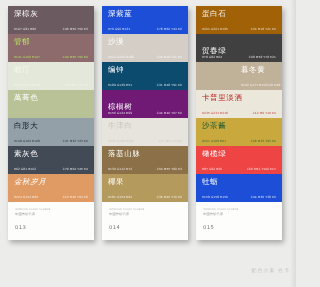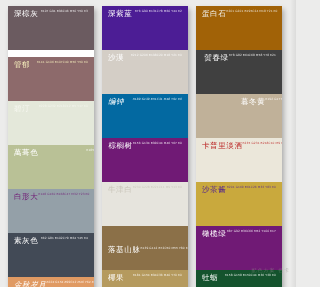--- a/index.html
+++ b/index.html
@@ -12,24 +12,24 @@
         padding:6px 8px 8px 8px;display:flex;gap:8px;align-items:flex-start;}
   .card{
     width:86px;flex:0 0 86px;
     background:#fff;
     box-shadow:2px 3px 5px rgba(0,0,0,0.28);
     display:flex;flex-direction:column;
     overflow:hidden;
   }
   .swatch{
     position:relative;
-    height:44px;
+    height:28px;
     padding:3px 5px 0 6px;
     box-sizing:border-box;
-    display:flex;justify-content:space-between;
+    display:flex;flex-direction:column;justify-content:space-between;
   }
   .sw-name{
     font-size:7.5px;line-height:9px;
     letter-spacing:0.6px;
     font-family:"DejaVu Sans", sans-serif;
     white-space:nowrap;
   }
   .sw-codes{
     display:flex;justify-content:space-between;
     font-size:2.9px;line-height:4px;
@@ -73,42 +73,42 @@
 <div id="root">
 
   <div class="card">
     <div class="swatch" style="background: rgb(107, 91, 96); color: rgb(255, 255, 255);">
       <div class="sw-name">深棕灰</div>
       <div class="sw-codes">
         <span>R107 G91 B96</span>
         <span>C46 M50 Y50 K3</span>
       </div>
     </div>
-    <div class="swatch" style="background: rgb(141, 106, 107); color: #fef9c3; margin-top: 7px;">
+    <div class="swatch" style="background: rgb(141, 106, 107); color: #bef264;">
       <div class="sw-name">管郁</div>
       <div class="sw-codes">
         <span>R141 G106 B107</span>
         <span>C40 M56 Y50 K0</span>
       </div>
     </div>
     <div class="swatch" style="background: rgb(228, 232, 218); color: rgb(246, 247, 240);">
       <div class="sw-name">碧汀</div>
       <div class="sw-codes">
         <span>R228 G232 B218</span>
         <span>C12 M5 Y17 K0</span>
       </div>
     </div>
     <div class="swatch" style="background: rgb(185, 193, 150); color: rgb(255, 255, 255); gap: 48px;">
       <div class="sw-name">萬葺色</div>
       <div class="sw-codes">
         <span>R185 G193 B150</span>
         <span>C32 M17 Y48 K0</span>
       </div>
     </div>
-    <div class="swatch" style="background: rgb(148, 160, 168); color: #701a75; text-align: right;">
+    <div class="swatch" style="background: rgb(148, 160, 168); color: #0f172a;">
       <div class="sw-name">白形大</div>
       <div class="sw-codes">
         <span>R148 G160 B168</span>
         <span>C47 M32 Y23 K0</span>
       </div>
     </div>
     <div class="swatch" style="background: rgb(66, 74, 86); color: rgb(255, 255, 255);">
       <div class="sw-name">素灰色</div>
       <div class="sw-codes">
         <span>R62 G81 B102</span>
@@ -123,56 +123,56 @@
       </div>
     </div>
     <div class="footer">
       <div class="f-tiny">INTERIOR COLOR SCHEME</div>
       <div class="f-sub">中国传统色系</div>
       <div class="f-num">013</div>
     </div>
   </div>
 
   <div class="card">
-    <div class="swatch" style="background: #4c1d95; color: rgb(255, 255, 255);">
+    <div class="swatch" style="background: #1d4ed8; color: rgb(255, 255, 255);">
       <div class="sw-name">深紫蓝</div>
       <div class="sw-codes">
         <span>R76 G90 B131</span>
         <span>C78 M60 Y44 K2</span>
       </div>
     </div>
     <div class="swatch" style="background: rgb(212, 206, 198); color: rgb(255, 255, 255);">
       <div class="sw-name">沙漠</div>
       <div class="sw-codes">
         <span>R212 G206 B198</span>
         <span>C20 M18 Y21 K0</span>
       </div>
     </div>
-    <div class="swatch" style="background: #0369a1; color: rgb(255, 255, 255); font-style: italic;">
+    <div class="swatch" style="background: #0c4a6e; color: rgb(255, 255, 255);">
       <div class="sw-name">编钟</div>
       <div class="sw-codes">
         <span>R189 G139 B51</span>
         <span>C31 M48 Y91 K0</span>
       </div>
     </div>
     <div class="swatch" style="background: #701a75; color: rgb(255, 255, 255); justify-content: flex-end;">
       <div class="sw-name">棕榈树</div>
       <div class="sw-codes">
         <span>R156 G134 B99</span>
         <span>C44 M46 Y67 K0</span>
       </div>
     </div>
     <div class="swatch" style="background: rgb(230, 228, 221); color: rgb(200, 196, 184);">
       <div class="sw-name">牛津白</div>
       <div class="sw-codes">
         <span>R230 G228 B221</span>
         <span>C11 M9 Y13 K0</span>
       </div>
     </div>
-    <div class="swatch" style="background: rgb(139, 112, 72); color: rgb(255, 255, 255); align-items: center;">
+    <div class="swatch" style="background: rgb(139, 112, 72); color: rgb(255, 255, 255);">
       <div class="sw-name">落基山脉</div>
       <div class="sw-codes">
         <span>R139 G112 B72</span>
         <span>C50 M55 Y80 K3</span>
       </div>
     </div>
     <div class="swatch" style="background: rgb(181, 154, 94); color: rgb(255, 255, 255);">
       <div class="sw-name">椰果</div>
       <div class="sw-codes">
         <span>R181 G154 B94</span>
@@ -208,35 +208,35 @@
         <span>C28 M29 Y40 K0</span>
       </div>
     </div>
     <div class="swatch" style="background: rgb(235, 231, 218); color: #b91c1c;">
       <div class="sw-name">卡普里淡酒</div>
       <div class="sw-codes">
         <span>R235 G231 B218</span>
         <span>C10 M9 Y16 K0</span>
       </div>
     </div>
-    <div class="swatch" style="background: rgb(201, 169, 61); color: #4c1d95;">
+    <div class="swatch" style="background: rgb(201, 169, 61); color: #14532d;">
       <div class="sw-name">沙茶酱</div>
       <div class="sw-codes">
         <span>R201 G169 B61</span>
         <span>C26 M33 Y83 K0</span>
       </div>
     </div>
-    <div class="swatch" style="background: #701a75; color: rgb(255, 255, 255);">
+    <div class="swatch" style="background: #ef4444; color: rgb(255, 255, 255);">
       <div class="sw-name">橄榄绿</div>
       <div class="sw-codes">
         <span>R87 G92 B36</span>
         <span>C66 M52 Y100 K17</span>
       </div>
     </div>
-    <div class="swatch" style="background: #14532d; color: rgb(255, 255, 255);">
+    <div class="swatch" style="background: #1d4ed8; color: rgb(255, 255, 255);">
       <div class="sw-name">牡蛎</div>
       <div class="sw-codes">
         <span>R158 G158 B150</span>
         <span>C44 M36 Y38 K0</span>
       </div>
     </div>
     <div class="footer">
       <div class="f-tiny">INTERIOR COLOR SCHEME</div>
       <div class="f-sub">中国传统色系</div>
       <div class="f-num">015</div>

